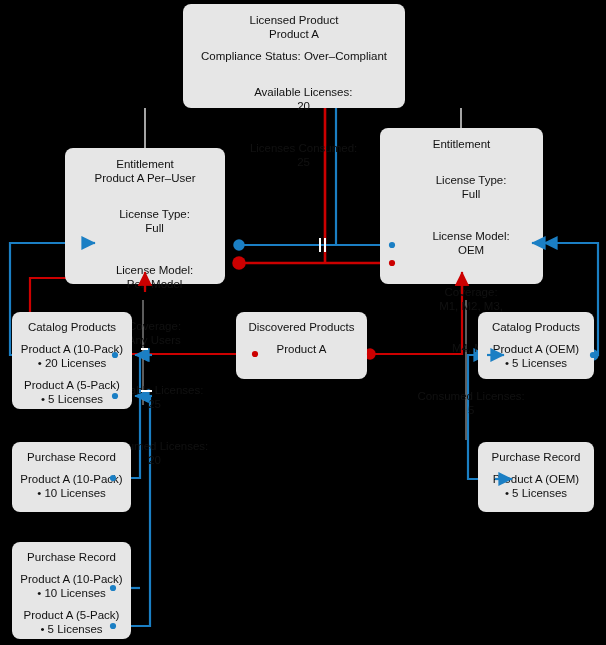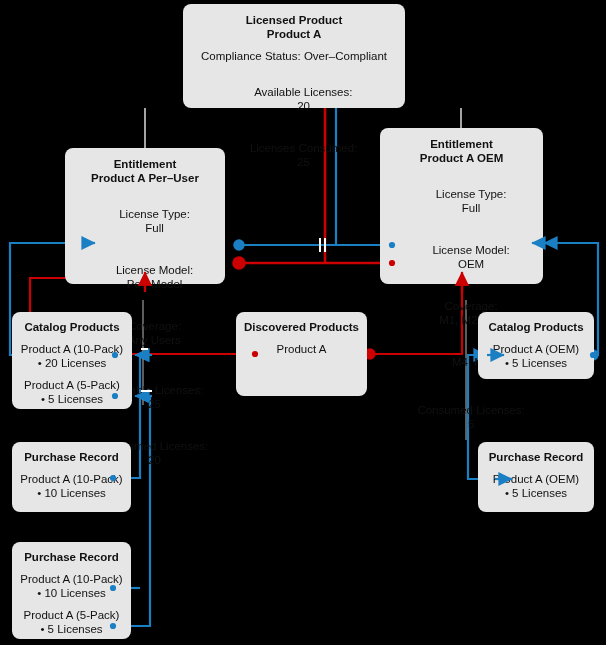--- a/index.html
+++ b/index.html
@@ -13,21 +13,21 @@
   .box{
     position:absolute;
     background:#e6e6e6;
     border-radius:8px;
     box-sizing:border-box;
     color:#111111;
     text-align:center;
     z-index:5;
   }
   .box .title{
-    font-weight:bold;
+    font-weight:normal;
     font-size:11.5px;
     line-height:14px;
     letter-spacing:0px;
   }
   .box .line{
     font-size:11.5px;
     line-height:14px;
     white-space:pre;
   }
   .gap{height:8px;}
@@ -132,21 +132,20 @@
       <span>25</span>
     </div>
     <div class="line">
       <span>Consumed Licenses:</span>
       <span>20</span>
     </div>
   </div>
 
   <div class="box" style="left:380px;top:128px;width:163px;height:156px;padding:9px 8px;">
     <div class="title">Entitlement</div>
-    <div class="title">Product A OEM</div>
     <div class="gap"></div>
     <div class="line rt">
       <span>License Type:</span>
       <span>Full</span>
     </div>
     <div class="line rt">
       <span>License Model:</span>
       <span>OEM</span>
     </div>
     <div class="line rt">
@@ -166,21 +165,21 @@
   <div class="box" style="left:12px;top:312px;width:120px;height:97px;padding:8px 6px;">
     <div class="title">Catalog Products</div>
     <div class="gap"></div>
     <div class="line">Product A (10-Pack)</div>
     <div class="line">• 20 Licenses</div>
     <div class="gap"></div>
     <div class="line">Product A (5-Pack)</div>
     <div class="line">• 5 Licenses</div>
   </div>
 
-  <div class="box" style="left:236px;top:312px;width:131px;height:84px;padding:8px 6px;">
+  <div class="box" style="left:236px;top:312px;width:131px;height:67px;padding:8px 6px;">
     <div class="title">Discovered Products</div>
     <div class="gap"></div>
     <div class="line">Product A</div>
   </div>
 
   <div class="box" style="left:478px;top:312px;width:116px;height:67px;padding:8px 6px;">
     <div class="title">Catalog Products</div>
     <div class="gap"></div>
     <div class="line">Product A (OEM)</div>
     <div class="line">• 5 Licenses</div>

